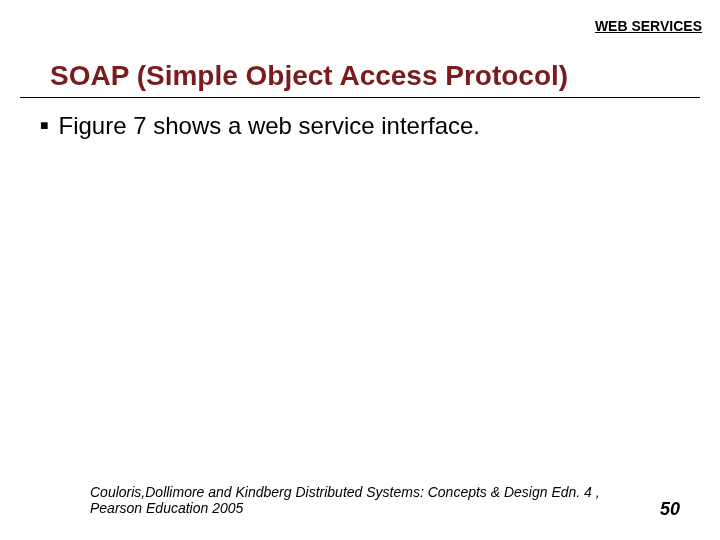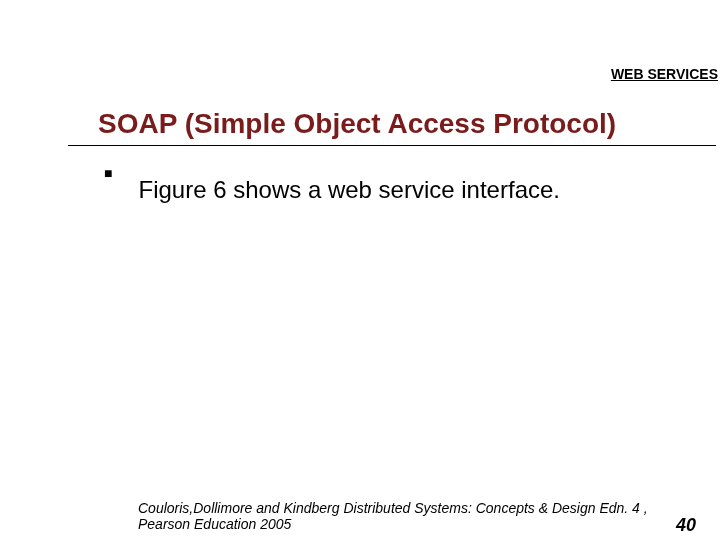--- a/index.html
+++ b/index.html
@@ -1,15 +1,15 @@
 <!DOCTYPE html>
 <html><head>
   <meta charset="utf-8">
   <style>
-    * { margin: 16px; padding: 0; box-sizing: border-box; }
+    * { margin: 0; padding: 0; box-sizing: border-box; }
     html, body { width: 720px; height: 540px; overflow: hidden; }
     body {
       font-family: Arial, Helvetica, sans-serif;
       background: #ffffff;
       position: relative;
     }
     .header-label {
       position: absolute;
       top: 18px;
       right: 18px;
@@ -79,17 +79,17 @@
 </head>
 <body>
 
 <div class="header-label">WEB SERVICES</div>
 
 <div class="title">SOAP (Simple Object Access Protocol)</div>
 <div class="title-underline"></div>
 
 <div class="bullet-row">
   <span class="bullet-marker">■</span>
-  <span class="bullet-text">Figure 6 shows a web service interface.</span>
+  <span class="bullet-text">Figure 7 shows a web service interface.</span>
 </div>
 
 <div class="footer-citation">Couloris,Dollimore and Kindberg  Distributed Systems: Concepts &amp; Design  Edn. 4 , Pearson Education 2005</div>
-<div class="page-number">40</div>
+<div class="page-number">50</div>
 
 </body></html>

